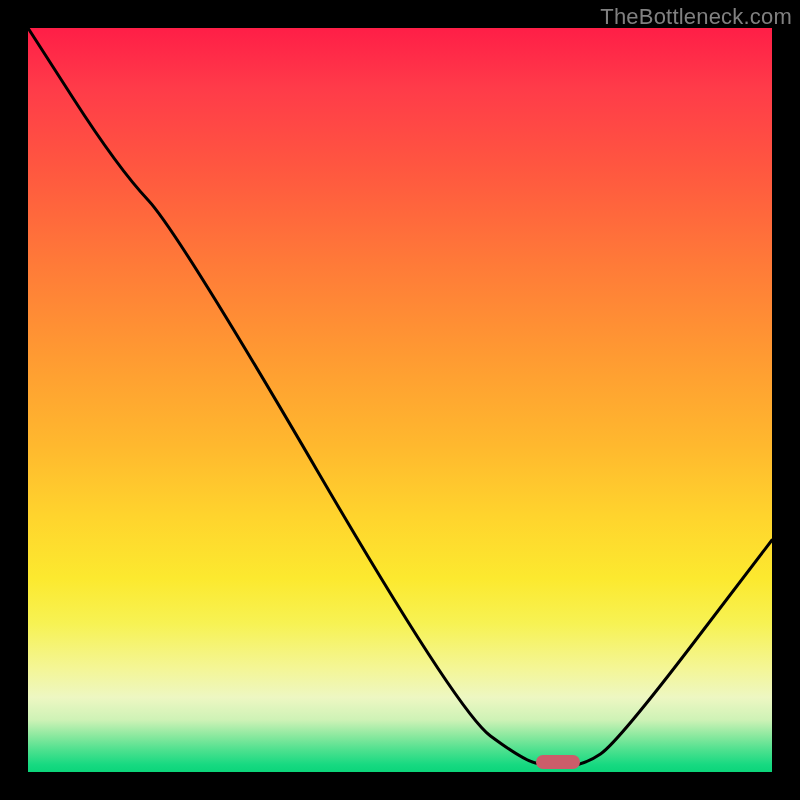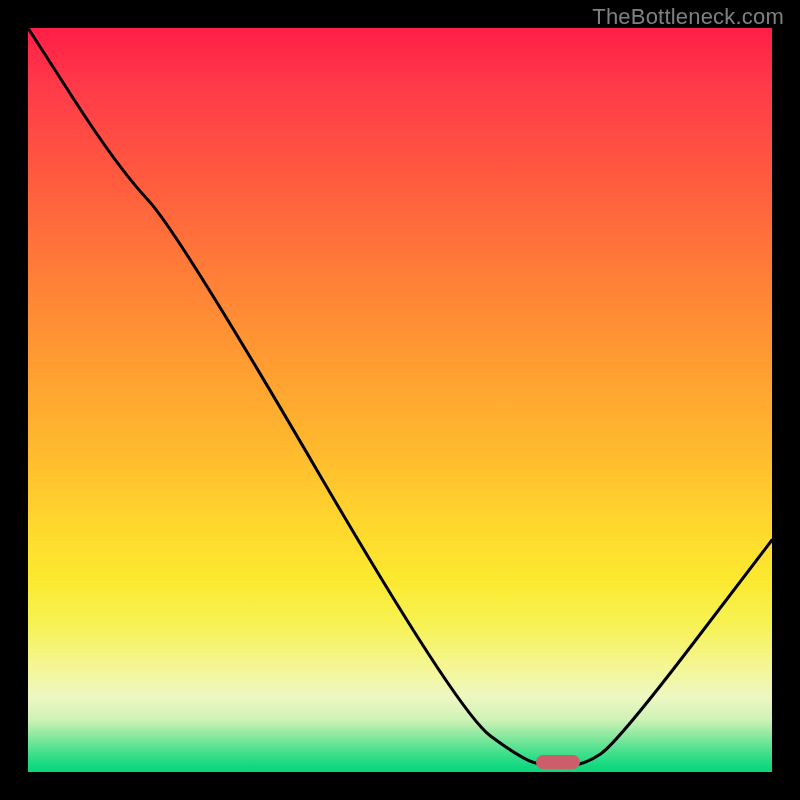--- a/index.html
+++ b/index.html
@@ -41,21 +41,21 @@
       #cef2b6 93%,
       #8fe9a0 95%,
       #4fe18f 97%,
       #17d981 99%,
       #0bd57a 100%
     );
   }
   .watermark {
     position: absolute;
     top: 4px;
-    right: 16px;
+    right: 8px;
     color: #808080;
     font-size: 22px;
     letter-spacing: 0.2px;
     user-select: none;
   }
   svg.curve {
     position: absolute;
     left: 0;
     top: 0;
     width: 744px;

